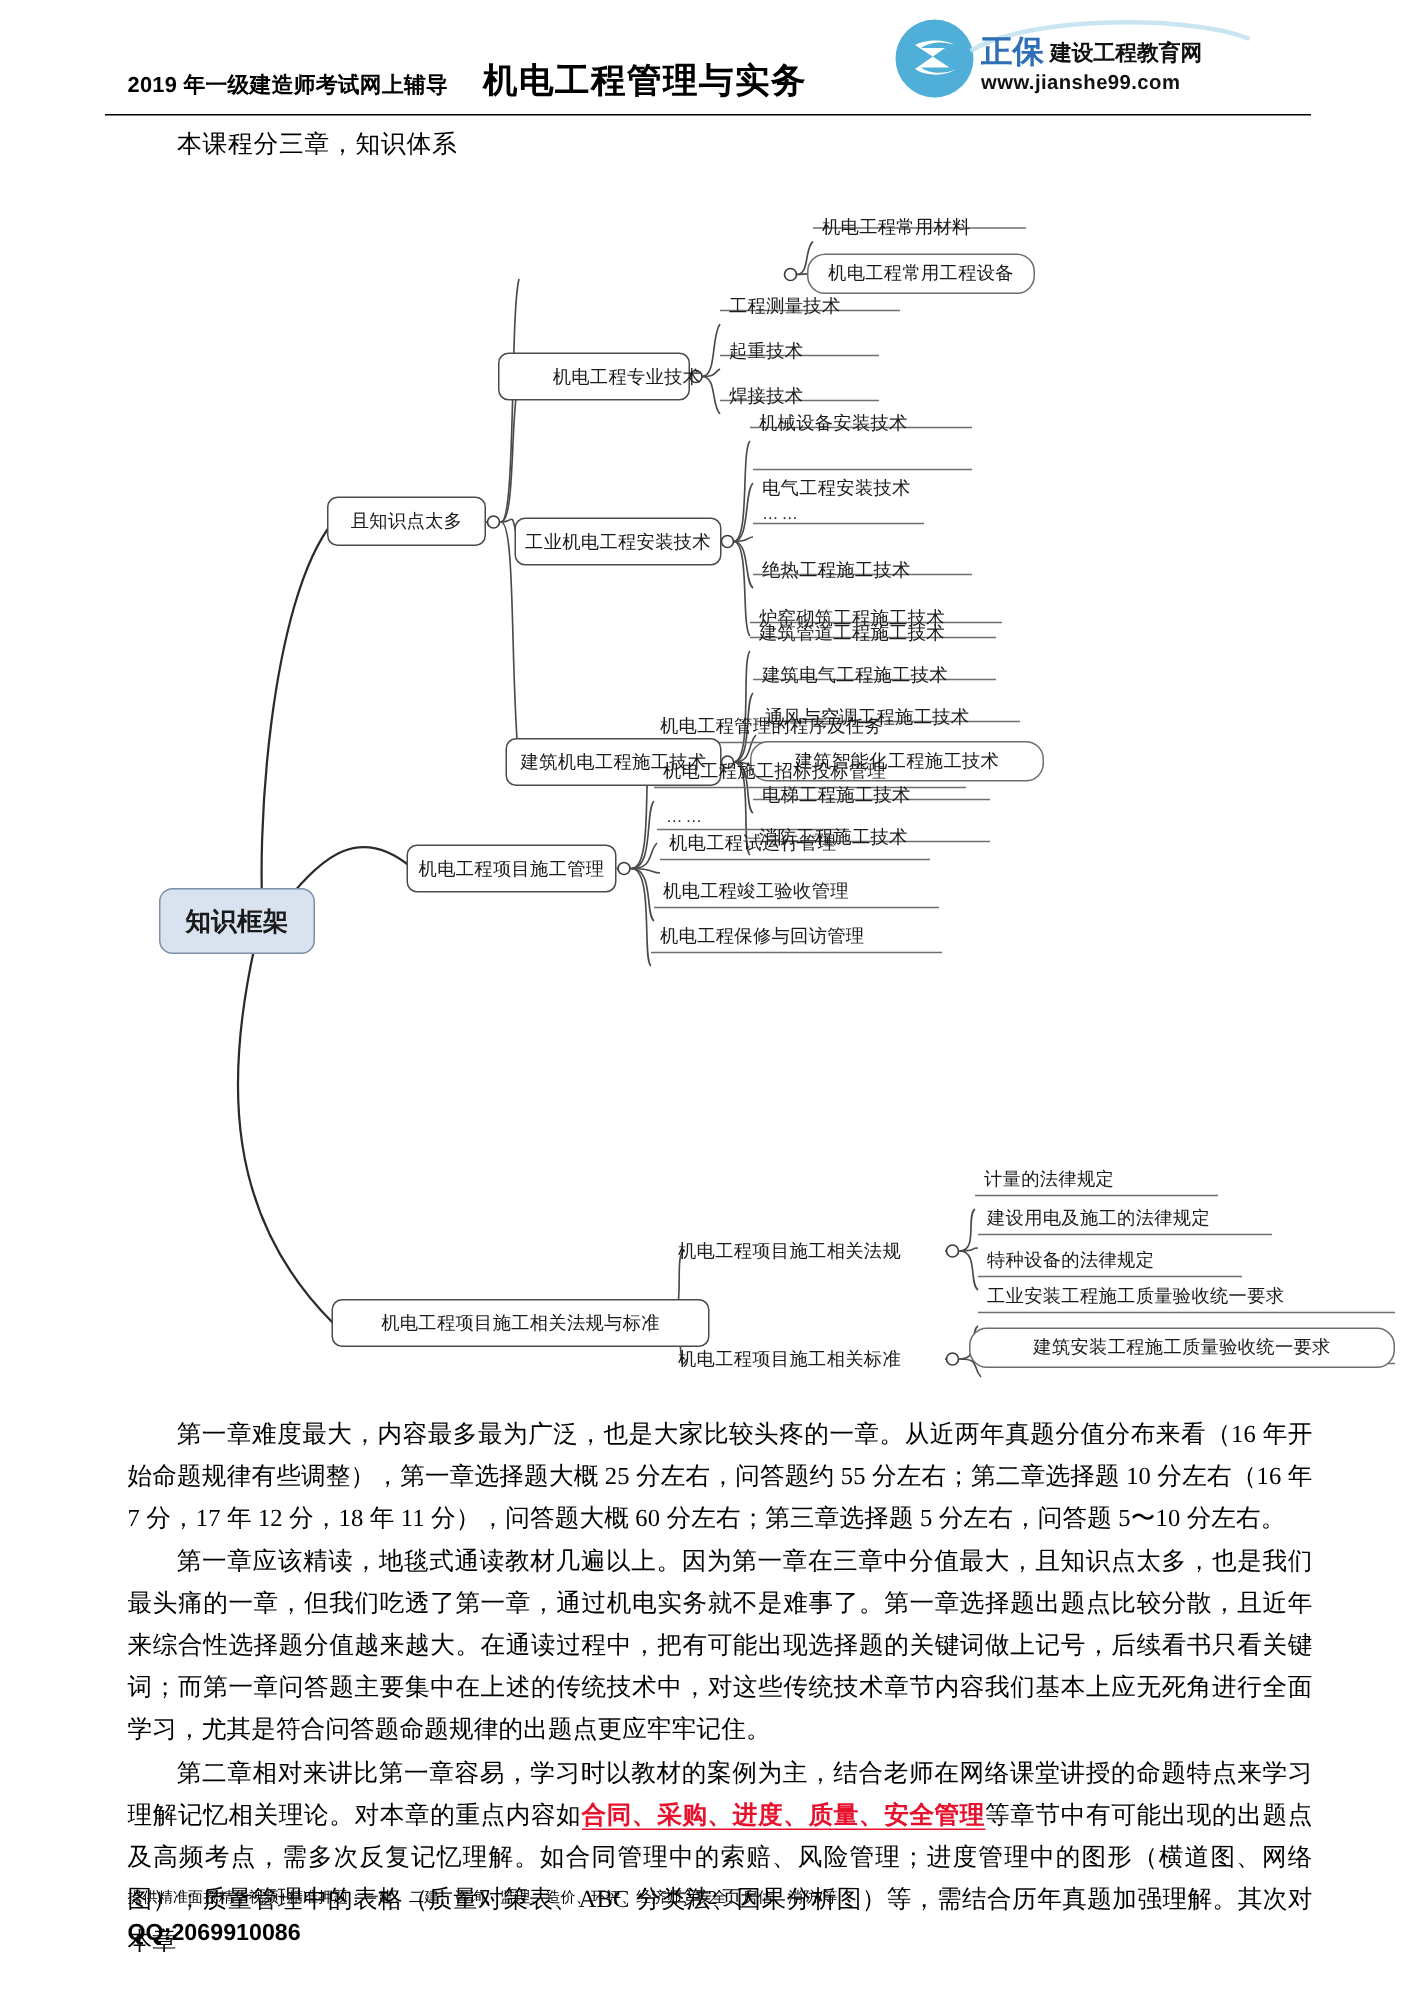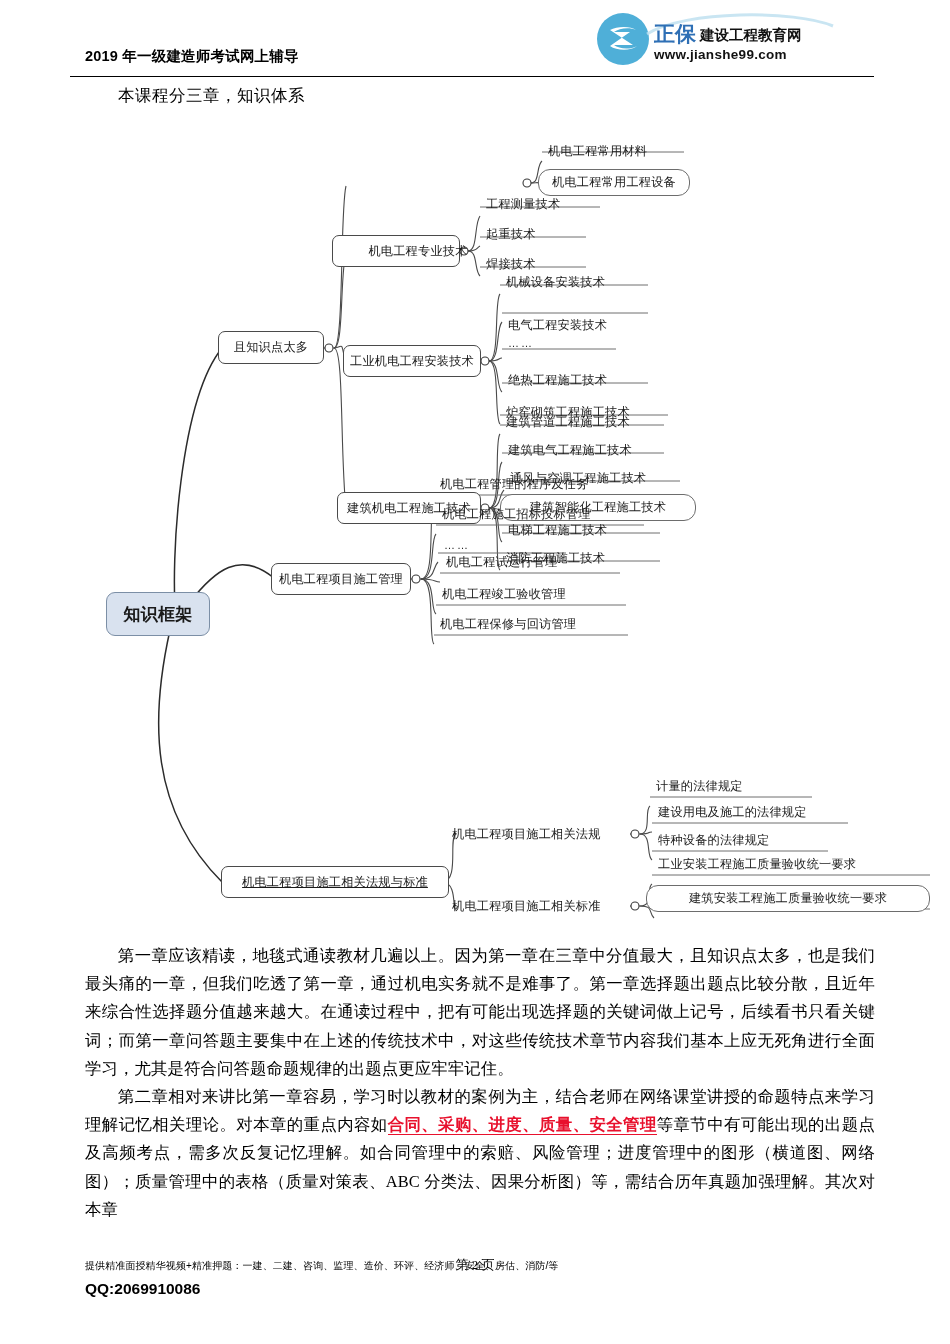--- a/index.html
+++ b/index.html
@@ -126,20 +126,21 @@
     text-align:center;font-size:13px;
   }
 </style>
 </head>
 <body>
 
 <div class="page">
 
   <div class="header">
     <div class="hdr-sub">2019 年一级建造师考试网上辅导</div>
+    <div class="hdr-title">机电工程管理与实务</div>
 
     <div class="logo">
       <div class="logo-circle"></div>
       <svg class="logo-z" viewBox="0 0 52 52">
         <path d="M13 17 C20 13, 34 13, 39 17 C33 14, 22 15, 17 19 L33 19 L13 33 C20 38, 34 38, 40 33 C33 37, 22 36, 17 32 L36 32 Z" fill="#ffffff"></path>
       </svg>
       <svg class="logo-arc" viewBox="0 0 190 26">
         <path d="M2 22 C40 -2, 150 -2, 188 14" stroke="#BFE0F0" stroke-width="3" fill="none" opacity="0.85"></path>
       </svg>
       <div class="logo-zb">正保</div>
@@ -288,34 +289,35 @@
     <div class="node leaf" style="left:504px;top:427px;width:150px;height:22px;">消防工程施工技术</div>
 
     <div class="node box" style="left:271px;top:443px;width:140px;height:32px;">机电工程项目施工管理</div>
     <div class="node leaf" style="left:438px;top:353px;width:200px;height:22px;">机电工程管理的程序及任务</div>
     <div class="node leaf" style="left:440px;top:383px;width:200px;height:22px;">机电工程施工招标投标管理</div>
     <div class="node leaf dots" style="left:442px;top:416px;width:110px;height:18px;">……</div>
     <div class="node leaf" style="left:444px;top:431px;width:180px;height:22px;">机电工程试运行管理</div>
     <div class="node leaf" style="left:440px;top:463px;width:186px;height:22px;">机电工程竣工验收管理</div>
     <div class="node leaf" style="left:438px;top:493px;width:190px;height:22px;">机电工程保修与回访管理</div>
 
-    <div class="node box" style="left:221px;top:746px;width:228px;height:32px;text-decoration:underline;">机电工程项目施工相关法规与标准</div>
+    <div class="node box" style="left:221px;top:746px;width:252px;height:32px;">机电工程项目施工相关法规与标准</div>
 
     <div class="node plain" style="left:452px;top:703px;width:180px;height:22px;">机电工程项目施工相关法规</div>
     <div class="node leaf" style="left:654px;top:655px;width:150px;height:22px;">计量的法律规定</div>
     <div class="node leaf" style="left:656px;top:681px;width:200px;height:22px;">建设用电及施工的法律规定</div>
     <div class="node leaf" style="left:656px;top:709px;width:180px;height:22px;">特种设备的法律规定</div>
 
     <div class="node plain" style="left:452px;top:775px;width:180px;height:22px;">机电工程项目施工相关标准</div>
     <div class="node leaf" style="left:656px;top:733px;width:270px;height:22px;">工业安装工程施工质量验收统一要求</div>
     <div class="node pill" style="left:646px;top:765px;width:284px;height:27px;">建筑安装工程施工质量验收统一要求</div>
 
   </div>
 
   <div class="body-text">
+    <p>第一章难度最大，内容最多最为广泛，也是大家比较头疼的一章。从近两年真题分值分布来看（16 年开始命题规律有些调整），第一章选择题大概 25 分左右，问答题约 55 分左右；第二章选择题 10 分左右（16 年 7 分，17 年 12 分，18 年 11 分），问答题大概 60 分左右；第三章选择题 5 分左右，问答题 5〜10 分左右。</p>
     <p>第一章应该精读，地毯式通读教材几遍以上。因为第一章在三章中分值最大，且知识点太多，也是我们最头痛的一章，但我们吃透了第一章，通过机电实务就不是难事了。第一章选择题出题点比较分散，且近年来综合性选择题分值越来越大。在通读过程中，把有可能出现选择题的关键词做上记号，后续看书只看关键词；而第一章问答题主要集中在上述的传统技术中，对这些传统技术章节内容我们基本上应无死角进行全面学习，尤其是符合问答题命题规律的出题点更应牢牢记住。</p>
     <p><span>第二章相对来讲比第一章容易，学习时以教材的案例为主，结合老师在网络课堂讲授的命题特点来学习理解记忆相关理论。对本章的重点内容如</span><span class="hl">合同、采购、进度、质量、安全管理</span><span>等章节中有可能出现的出题点及高频考点，需多次反复记忆理解。如合同管理中的索赔、风险管理；进度管理中的图形（横道图、网络图）；质量管理中的表格（质量对策表、ABC 分类法、因果分析图）等，需结合历年真题加强理解。其次对本章</span></p>
   </div>
 
   <div class="footer-promo">提供精准面授精华视频+精准押题：一建、二建、咨询、监理、造价、环评、经济师、安全、房估、消防/等</div>
   <div class="footer-qq">QQ:2069910086</div>
   <div class="page-num">第 2 页</div>
 
 </div>
 

